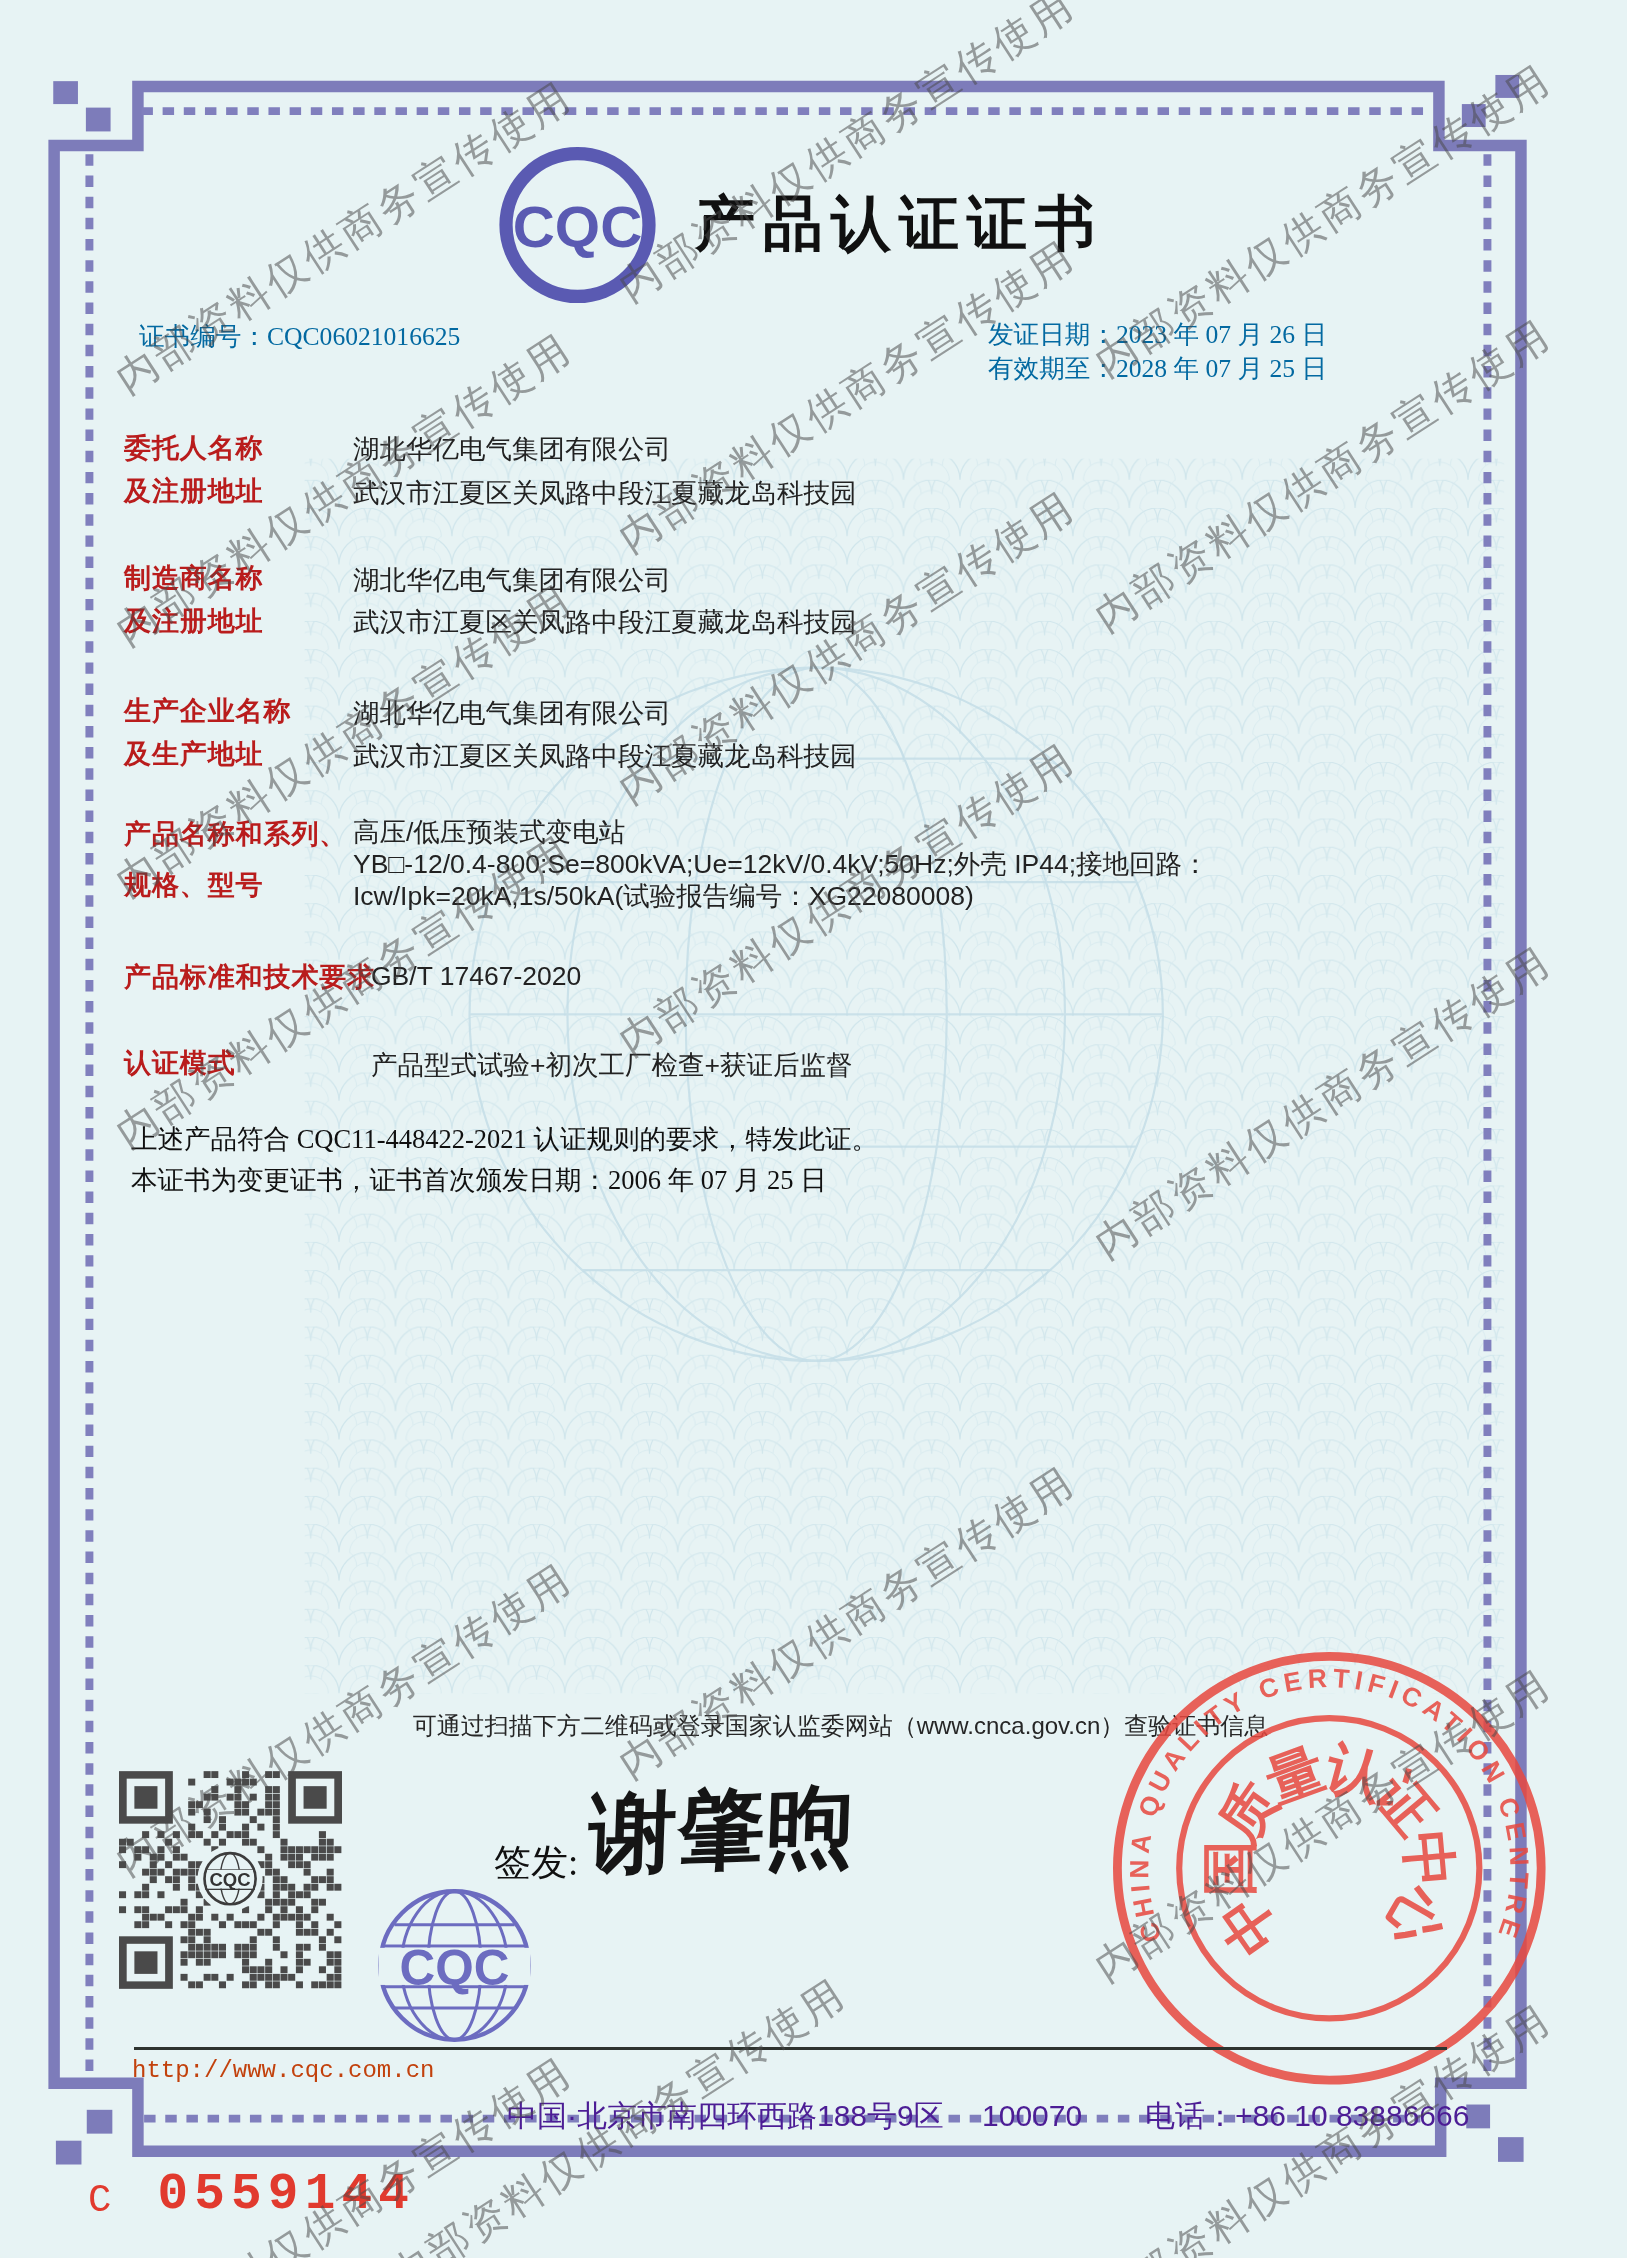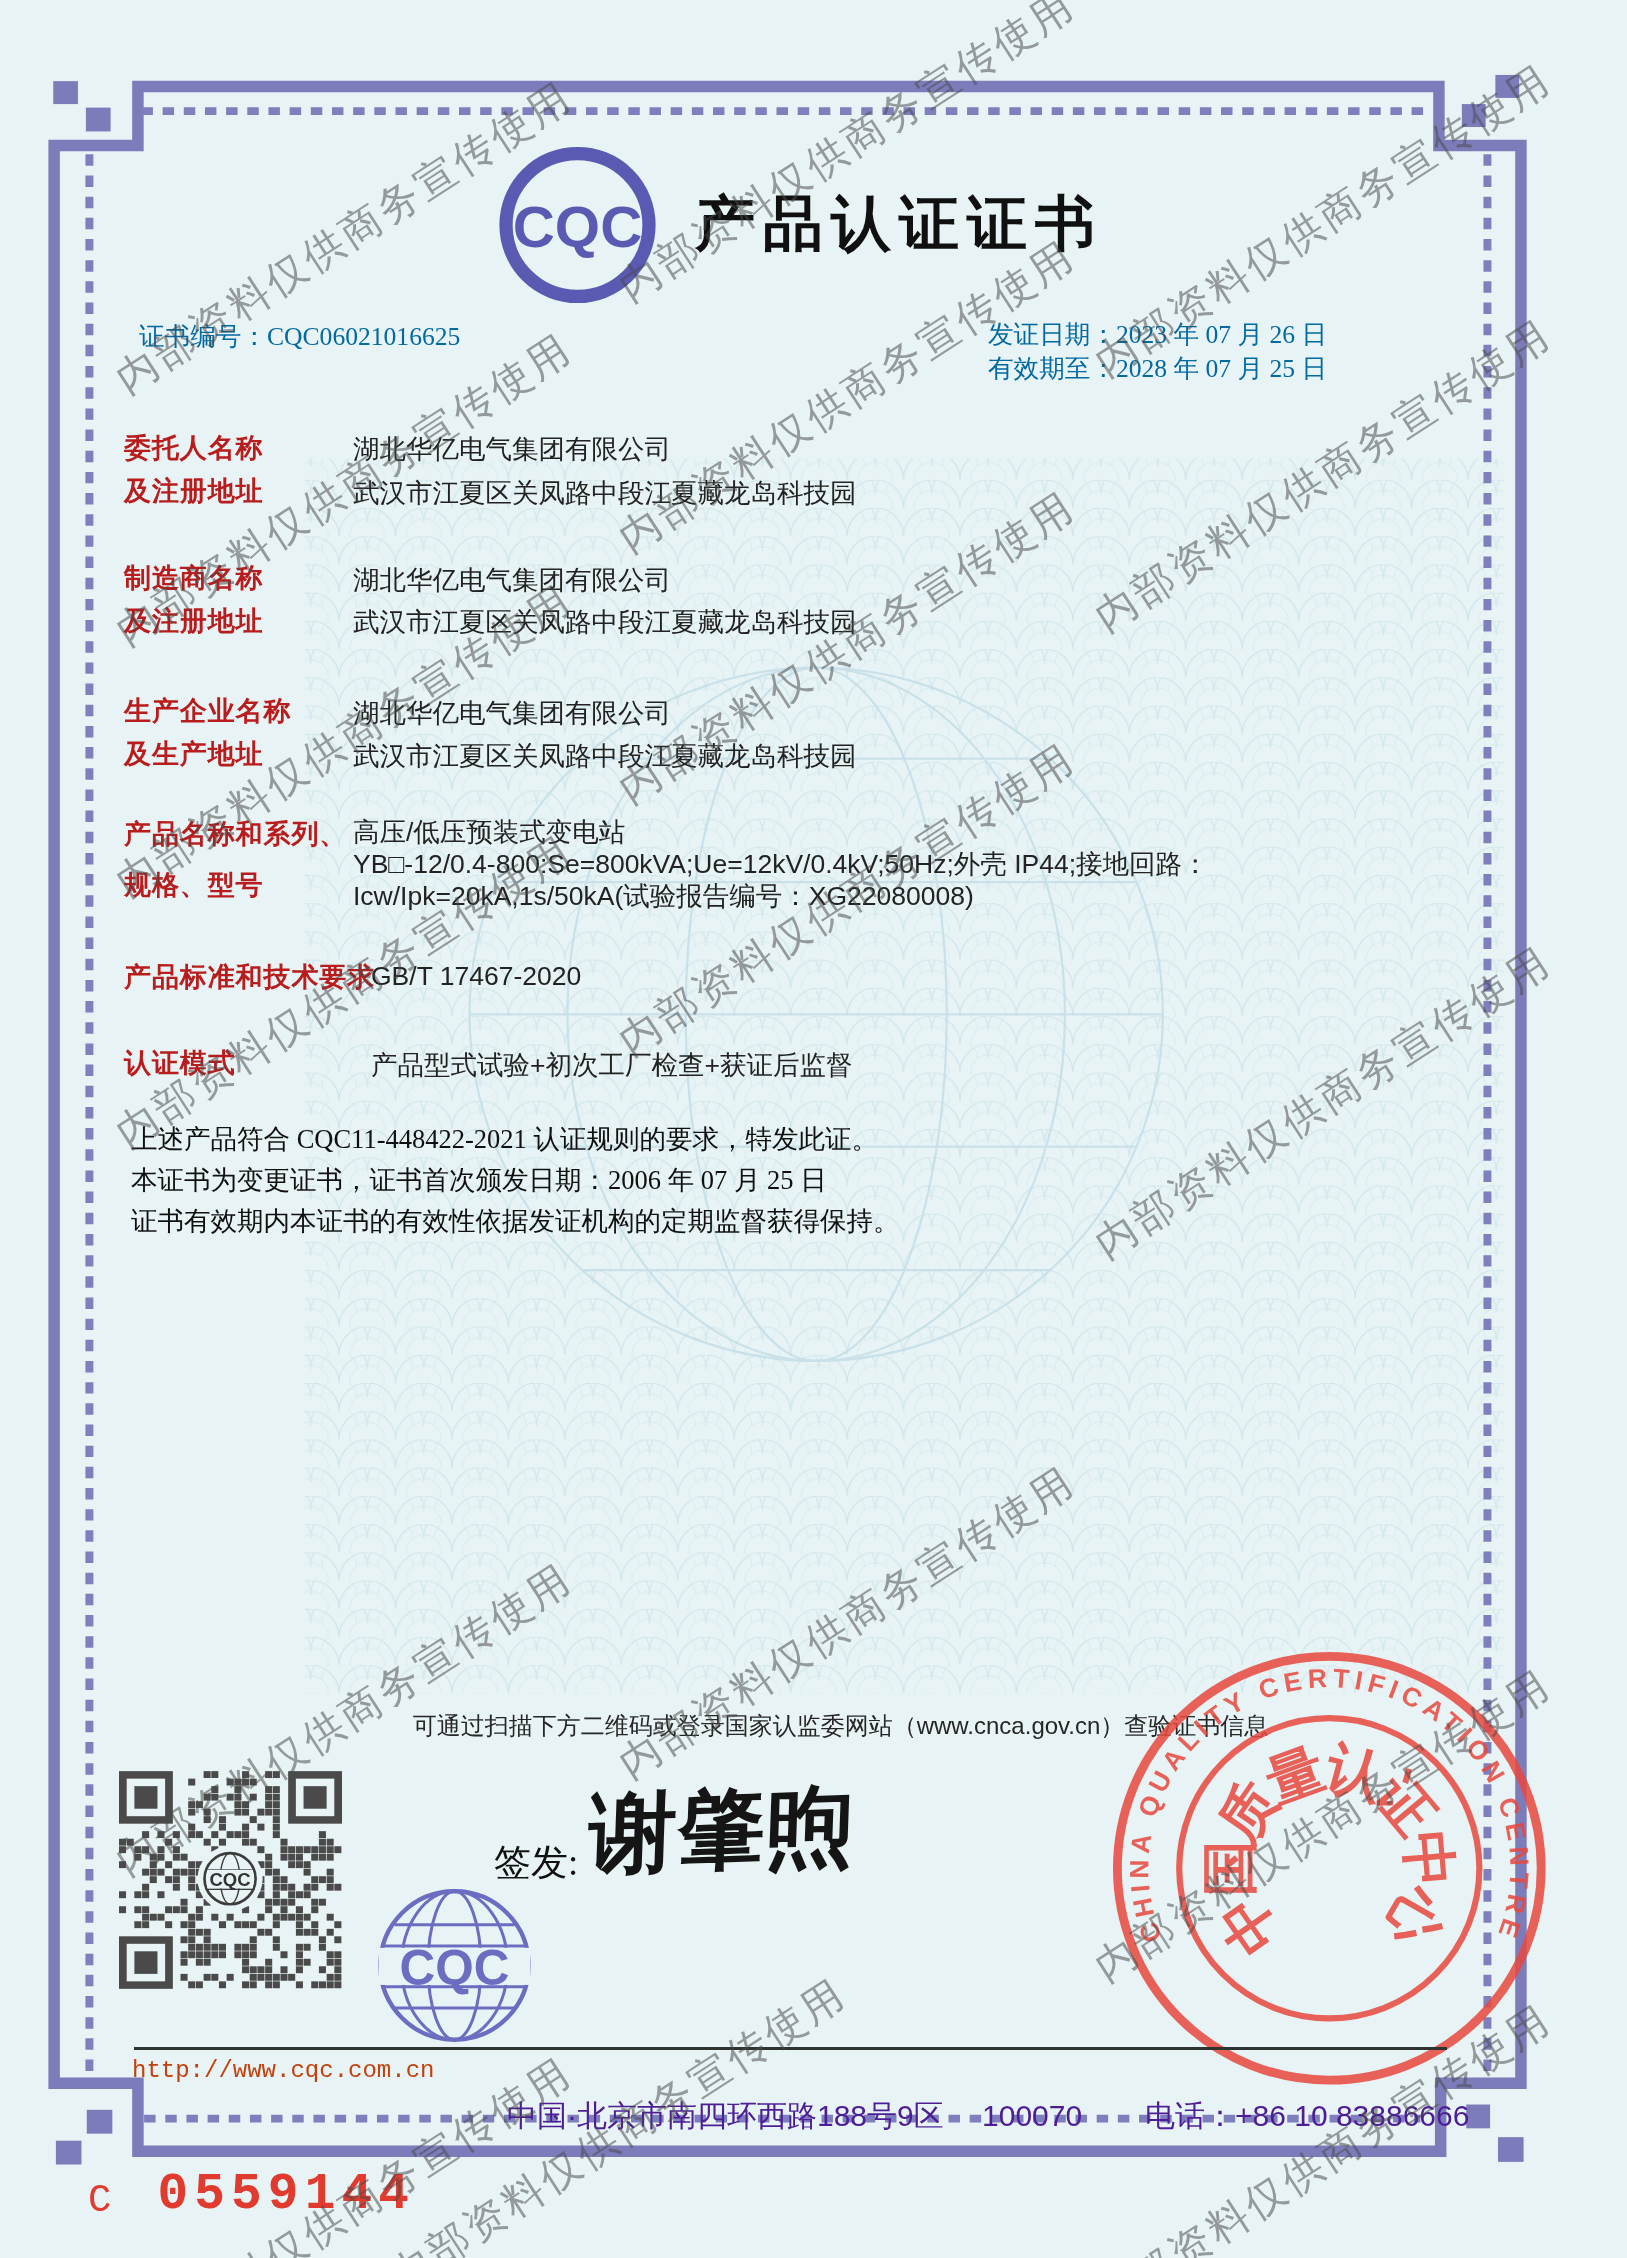--- a/index.html
+++ b/index.html
@@ -143,21 +143,20 @@
 
   <div class="abs flabel" style="left:124px;top:959px;">产品标准和技术要求</div>
   <div class="abs fvalue" style="left:371px;top:961px;">GB/T 17467-2020</div>
 
   <div class="abs flabel" style="left:124px;top:1045px;">认证模式</div>
   <div class="abs fvalue" style="left:371px;top:1047px;">产品型式试验+初次工厂检查+获证后监督</div>
 
   <div class="abs para" style="left:131px;top:1119px;">
     <div>上述产品符合 CQC11-448422-2021 认证规则的要求，特发此证。</div>
     <div>本证书为变更证书，证书首次颁发日期：2006 年 07 月 25 日</div>
-    <div>证书有效期内本证书的有效性依据发证机构的定期监督获得保持。</div>
   </div>
 
   <div class="abs verify" style="left:0;top:1710px;">可通过扫描下方二维码或登录国家认监委网站（www.cnca.gov.cn）查验证书信息</div>
 
   <svg class="abs" id="qr" style="left:119px;top:1771px;" width="223" height="218" viewBox="0 0 253 247">
     <rect x="0" y="0" width="253" height="247" fill="none"></rect>
     <g id="qr-modules" fill="#4a4a4a">
         <rect x="96.0" y="0.0" width="8.0" height="7.8"></rect>
         <rect x="104.7" y="0.0" width="8.0" height="7.8"></rect>
         <rect x="139.6" y="0.0" width="8.0" height="7.8"></rect>

